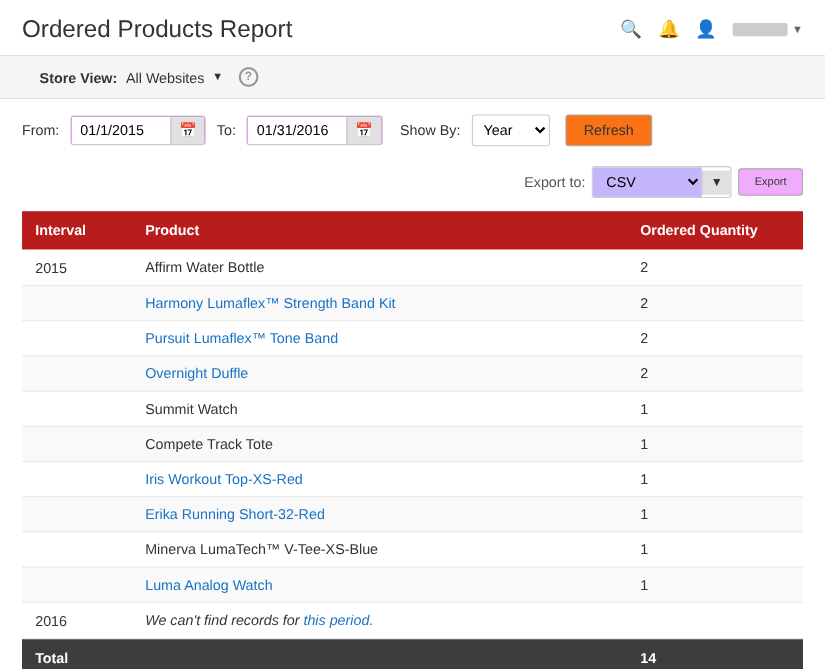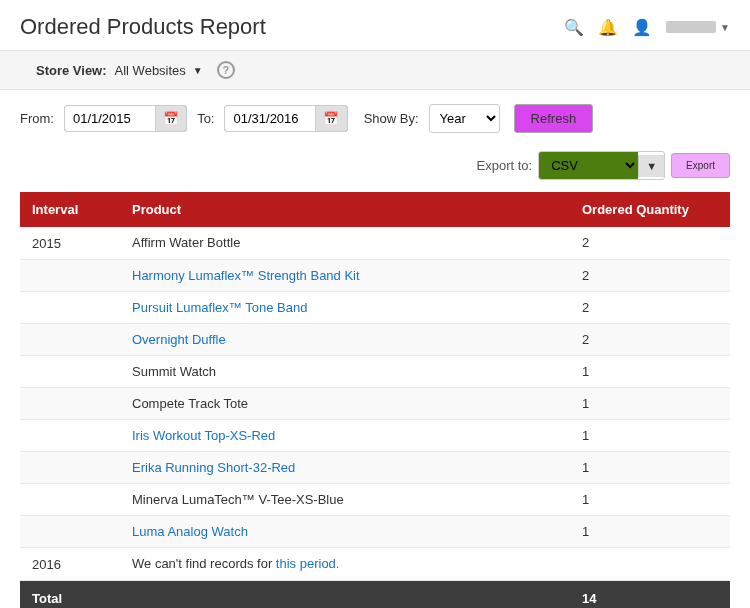--- a/index.html
+++ b/index.html
@@ -20,42 +20,42 @@
     .help-icon { width: 18px; height: 18px; border-radius: 50%; border: 2px solid #999; color: #999; font-size: 11px; display: flex; align-items: center; justify-content: center; cursor: pointer; font-weight: bold; margin-left: 6px; }
 
     
     .filter-bar { padding: 14px 20px; display: flex; align-items: center; gap: 10px; }
     .filter-label { font-size: 13px; }
     .date-input-wrap { display: flex; align-items: center; border: 1px solid #ccc; border-radius: 3px; background: #d946ef; overflow: hidden; }
     .date-input { border: none; outline: none; padding: 5px 8px; font-size: 13px; width: 90px; }
     .cal-icon { background: #e0e0e0; padding: 5px 7px; cursor: pointer; font-size: 13px; color: #555; border-left: 1px solid #ccc; }
     .show-by-label { font-size: 13px; margin-left: 6px; }
     .show-by-select { border: 1px solid #ccc; border-radius: 3px; padding: 5px 6px; font-size: 13px; background: #fff; cursor: pointer; }
-    .refresh-btn { background: #d946ef; border: 1px solid #aaa; border-radius: 3px; padding: 6px 16px; font-size: 13px; cursor: pointer; color: #333; margin-left: 4px; }
+    .refresh-btn { background: #f97316; border: 1px solid #aaa; border-radius: 3px; padding: 6px 16px; font-size: 13px; cursor: pointer; color: #333; margin-left: 4px; }
 
     
     .export-bar { display: flex; align-items: center; justify-content: flex-end; gap: 6px; padding: 4px 20px 12px 8px; }
     .export-label { font-size: 13px; color: #555; }
     .export-format-wrap { display: flex; align-items: center; border: 1px solid #ccc; border-radius: 3px; overflow: hidden; background: #fff; }
-    .export-format-select { border: none; outline: none; padding: 5px 8px; font-size: 13px; background: #4d7c0f; cursor: pointer; }
+    .export-format-select { border: none; outline: none; padding: 5px 8px; font-size: 13px; background: #c4b5fd; cursor: pointer; }
     .export-dropdown-btn { background: #e0e0e0; padding: 5px 7px; border-left: 1px solid #ccc; cursor: pointer; font-size: 11px; }
     .export-btn { background: #f0abfc; border: 1px solid #aaa; border-radius: 3px; padding: 6px 14px; font-size: 10px; cursor: pointer; color: #333; }
 
     
     .table-wrap { padding: 0 20px 20px 20px; }
     table { width: 100%; border-collapse: collapse; }
     thead tr { background: #b91c1c; color: #fff; }
     thead th { padding: 10px 12px; text-align: left; font-size: 13px; font-weight: 600; }
     tbody tr { border-bottom: 1px solid #e8e8e8; }
     tbody tr:nth-child(even) { background: #f9f9f9; }
     tbody tr:nth-child(odd) { background: #fff; }
     tbody td { padding: 8px 12px; font-size: 13px; vertical-align: top; }
     .interval-cell { color: #333; font-weight: normal; vertical-align: top; padding-top: 9px; }
     .product-link { color: #1a73c5; text-decoration: none; }
-    .no-records { color: #333; }
+    .no-records { color: #333; font-style: italic; }
     .period-link { color: #1a73c5; text-decoration: none; }
     tfoot tr { background: #3d3d3d; color: #fff; }
     tfoot td { padding: 10px 12px; font-size: 13px; font-weight: 600; }
   </style>
 </head>
 <body>
 
 <div class="header">
   <h1 class="header-title">Ordered Products Report</h1>
   <div class="header-icons">

